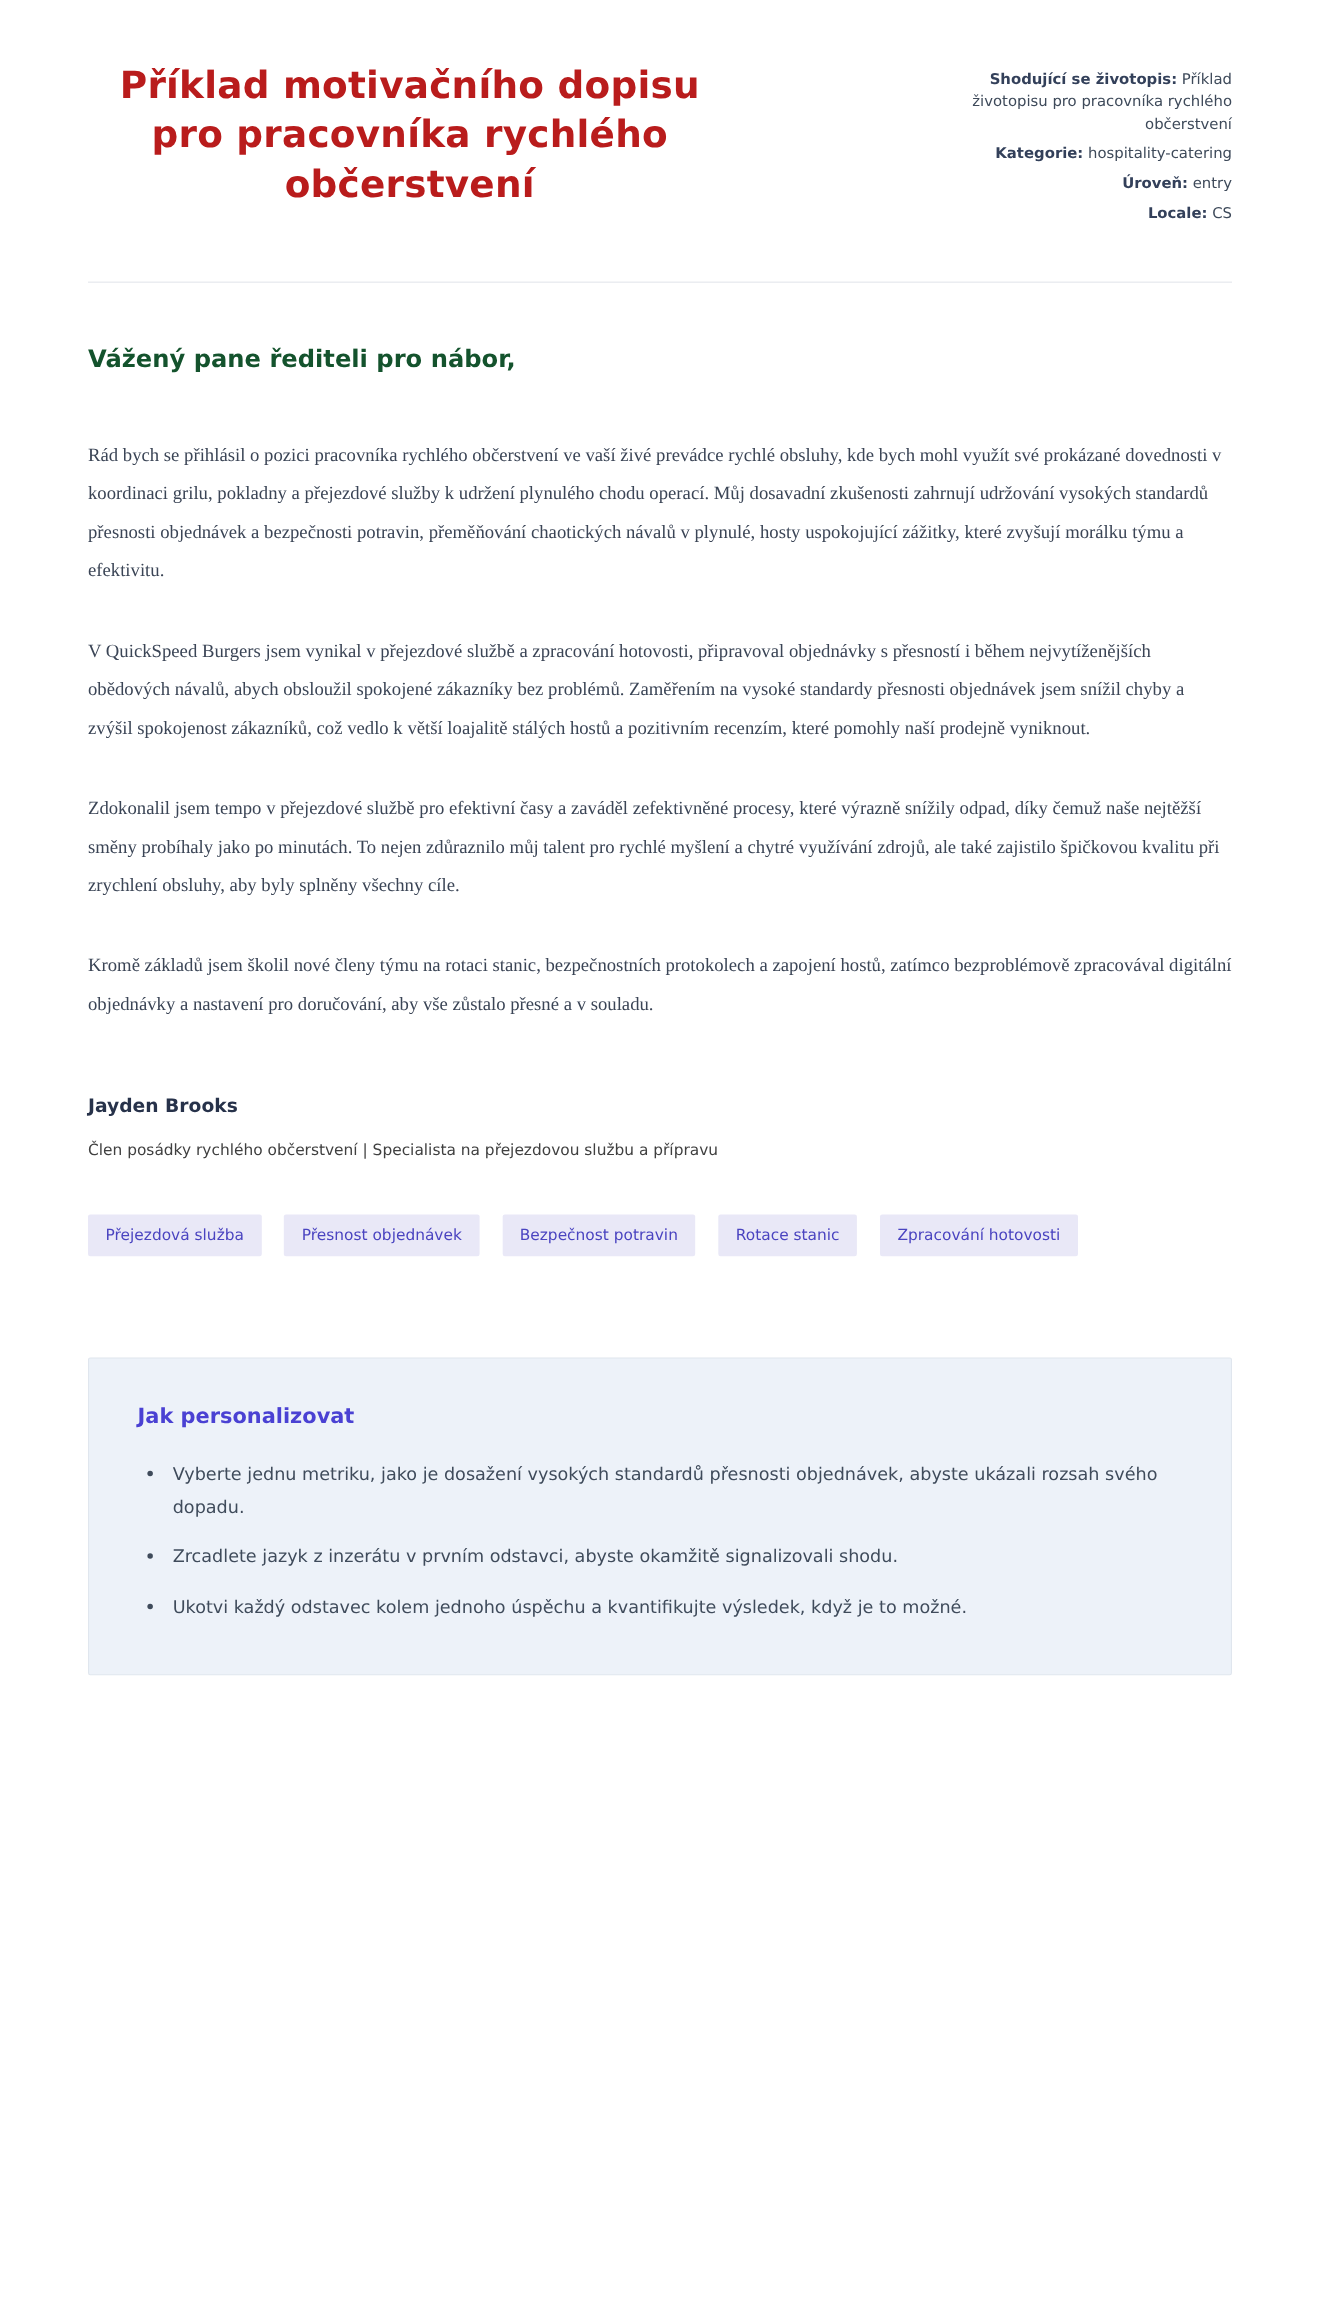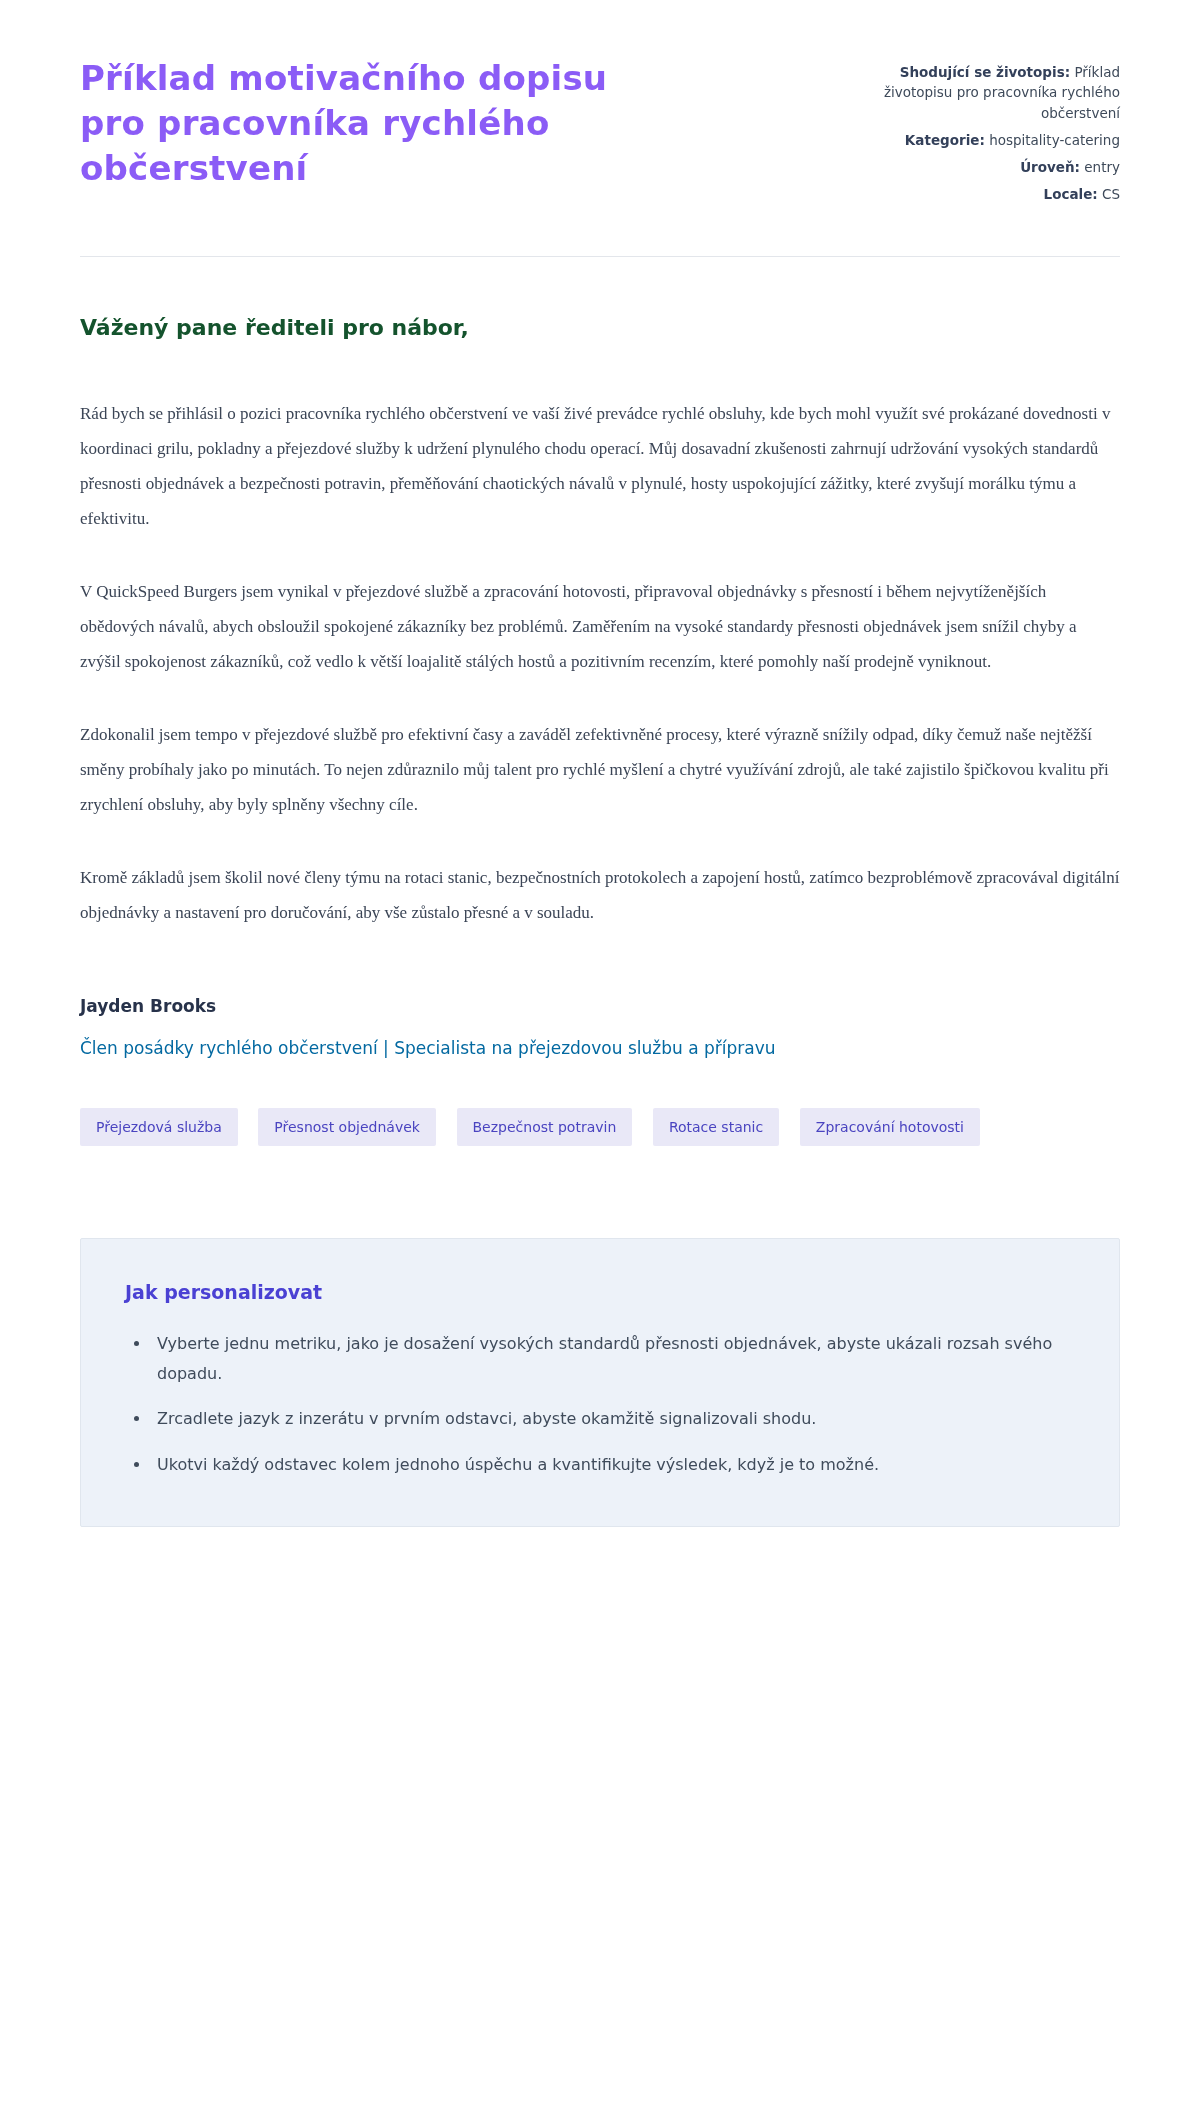--- a/index.html
+++ b/index.html
@@ -9,25 +9,26 @@
     min-height: 2112px;
     font-family: "DejaVu Sans", "Liberation Sans", sans-serif;
     color: #3b4556;
   }
   .page { padding: 56px 80px 70px 80px; }
 
   
   .header { display: flex; align-items: flex-start; }
   .header-left { width: 585px; }
   h1.title {
-    color: #8b5cf6;
+    color: #b91c1c;
     font-size: 34px;
     line-height: 1.32;
     font-weight: bold;
     letter-spacing: 0.2px;
+    text-align: center;
   }
   .subtitle {
     margin-top: 14px;
     color: #3d4757;
     font-size: 20px;
     font-weight: bold;
     line-height: 1.55;
   }
   .meta {
     margin-left: auto;
@@ -63,22 +64,22 @@
     font-family: Liberation Serif, serif;
   }
   .sig-name {
     margin-top: 66px;
     font-size: 17px;
     font-weight: bold;
     color: #27324a;
   }
   .sig-role {
     margin-top: 22px;
-    font-size: 17px;
-    color: #0369a1;
+    font-size: 14px;
+    color: #404040;
   }
 
   
   .tags {
     margin-top: 50px;
     display: flex;
     flex-wrap: wrap;
     gap: 14px 16px;
     max-width: 900px;
     justify-content: space-between;

